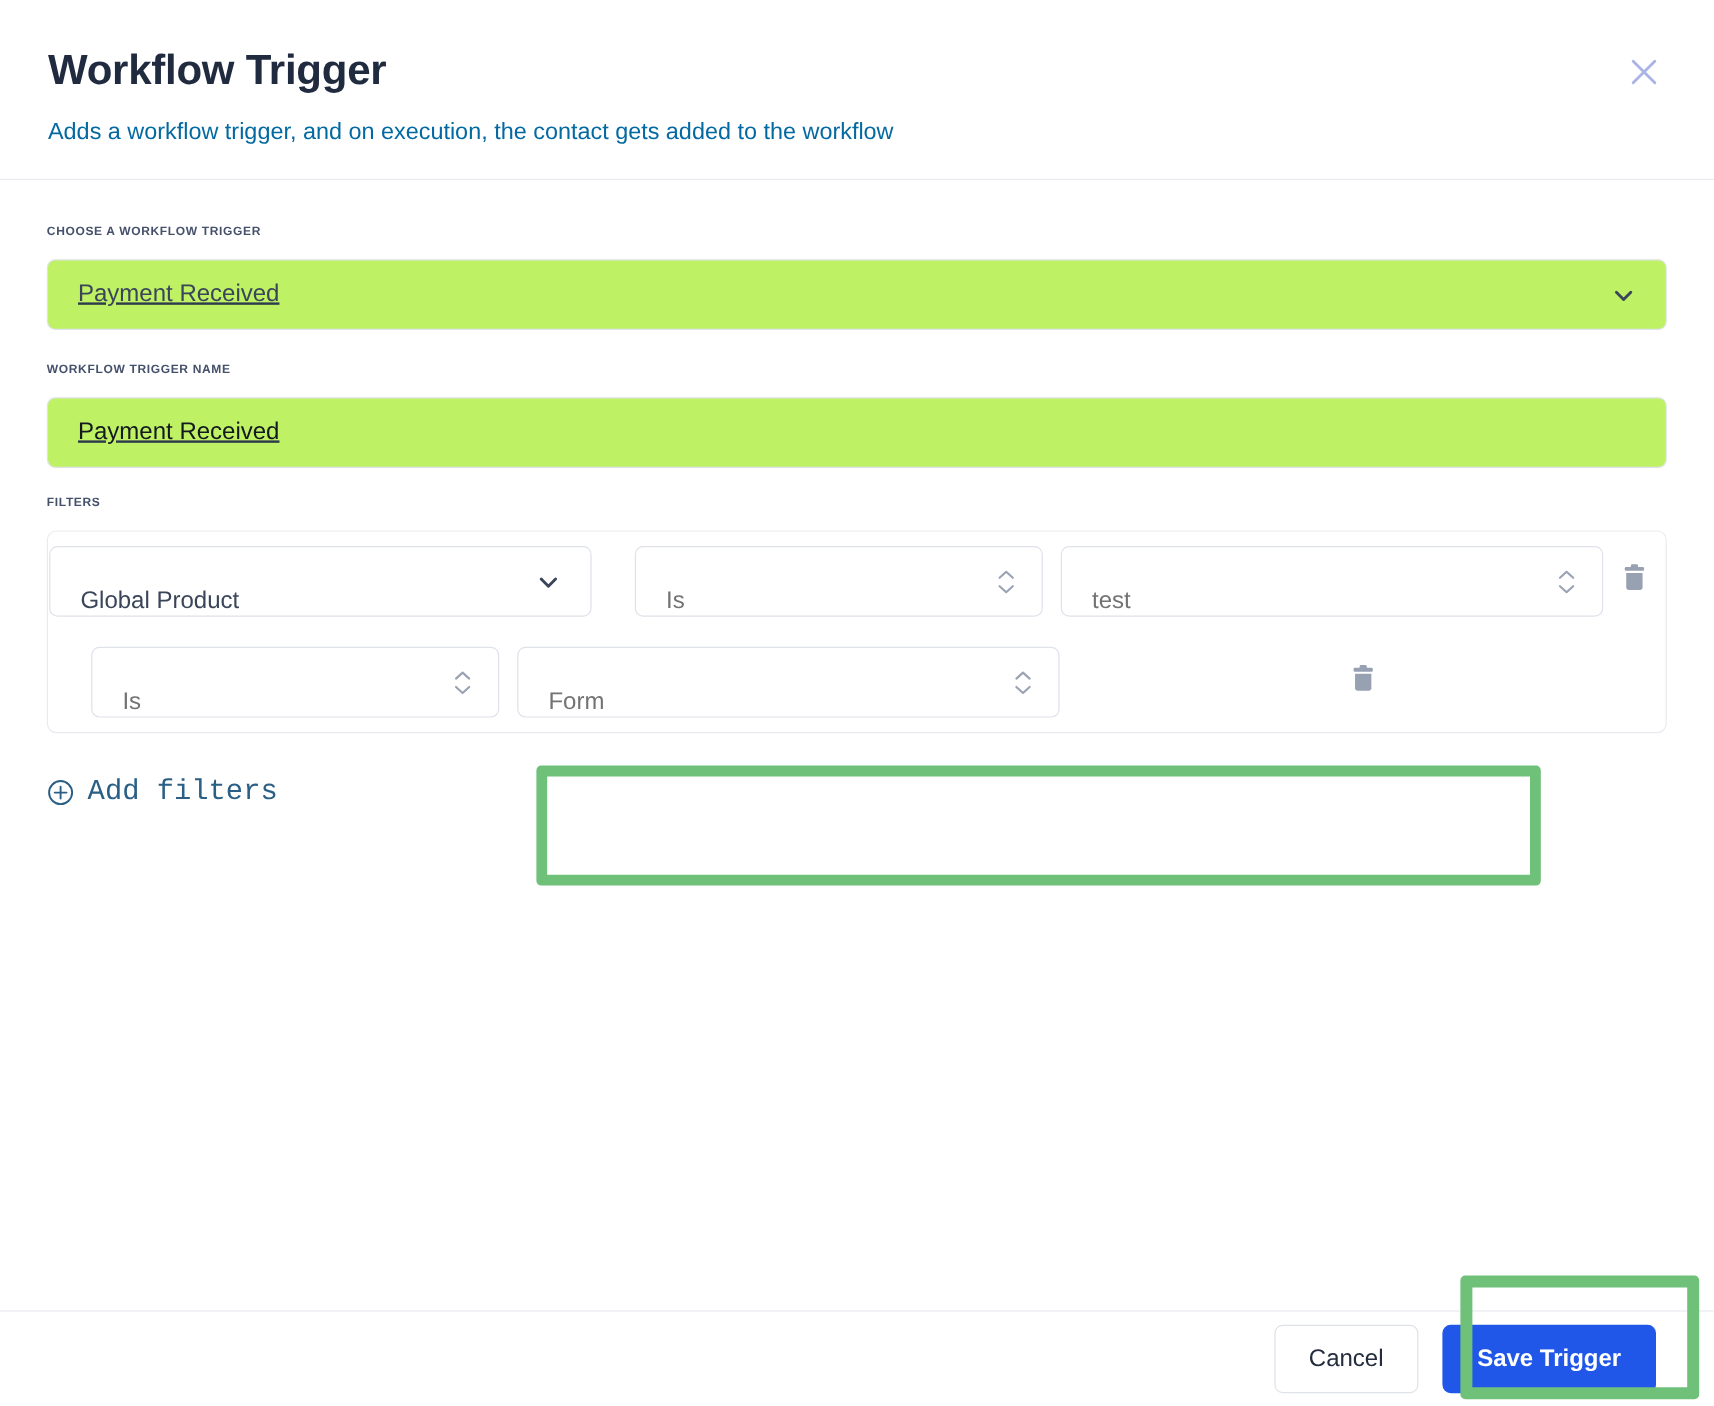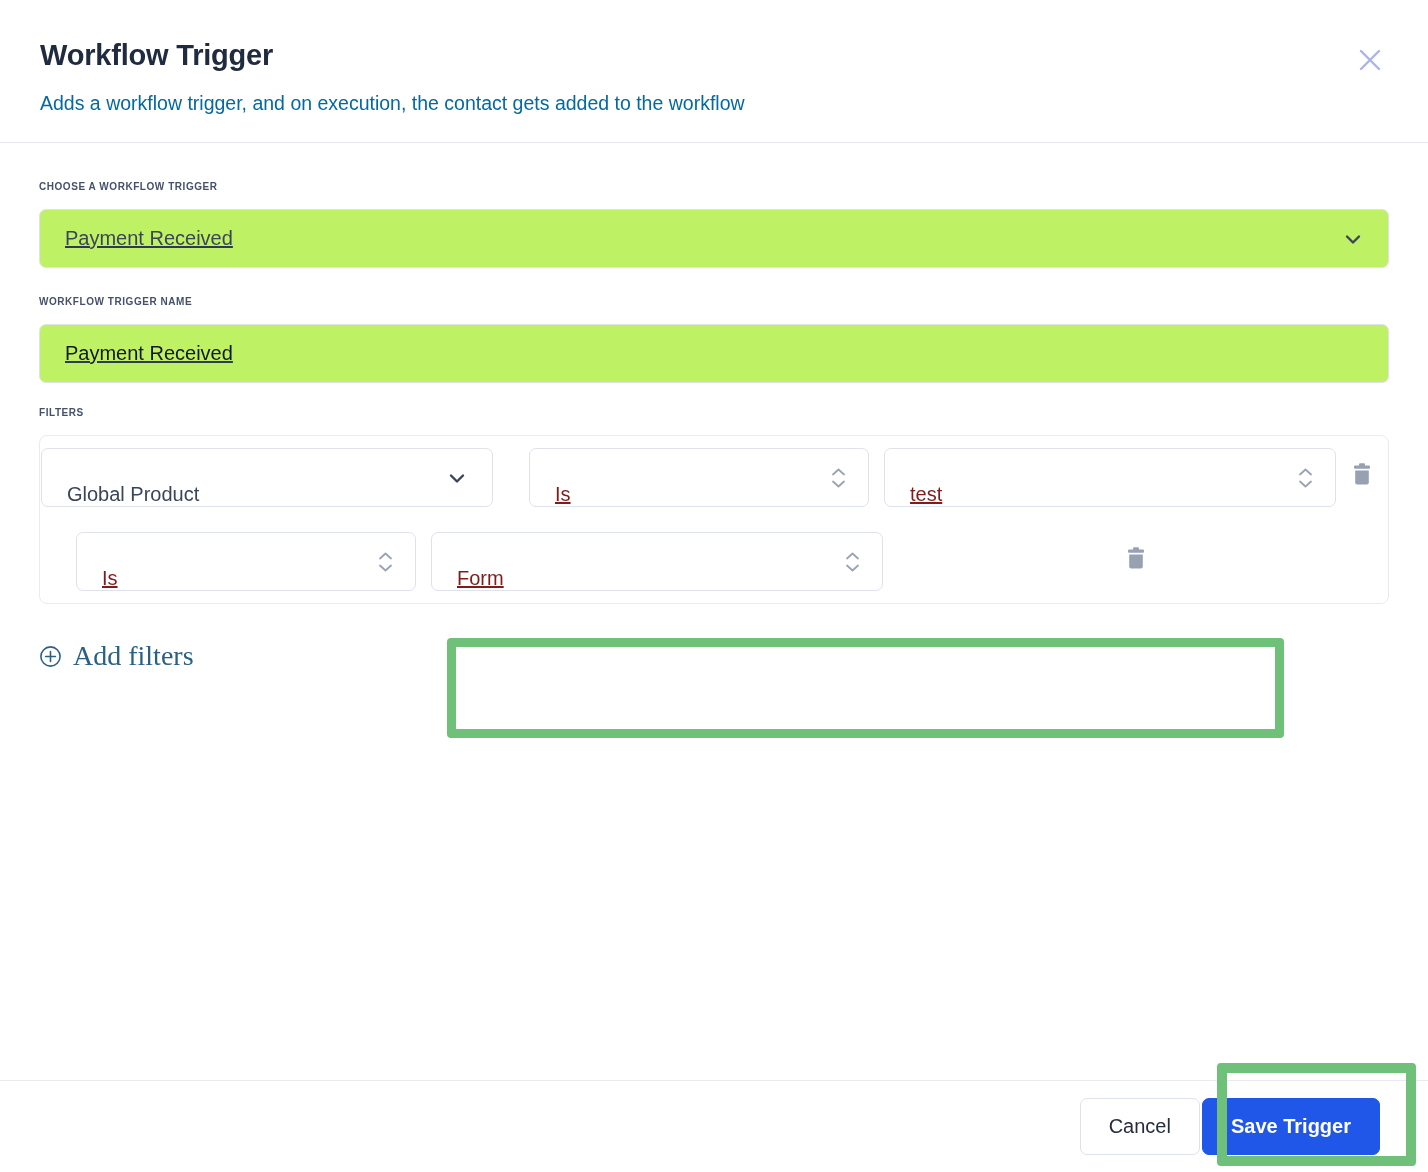--- a/index.html
+++ b/index.html
@@ -22,21 +22,21 @@
     background: #ffffff;
   }
 
   
   .modal-header {
     position: relative;
     padding: 38px 40px 26px 40px;
     border-bottom: 1px solid #e8eaef;
   }
   .modal-title {
-    font-size: 29px;
+    font-size: 35px;
     font-weight: 700;
     letter-spacing: -0.2px;
     color: #212b40;
     line-height: 1.2;
   }
   .modal-subtitle {
     margin-top: 18px;
     font-size: 19.5px;
     font-weight: 400;
     color: #0369a1;
@@ -140,21 +140,21 @@
     background: #fff;
     display: flex;
     align-items: flex-end;
     padding: 0 25px;
     cursor: pointer;
   }
   .ctl .value {
     font-size: 20px;
     color: #3b4559;
   }
-  .ctl.dark .value { color: #7f1d1d; text-decoration: underline; }
+  .ctl.dark .value { color: #737373; }
 
   .stepper {
     position: absolute;
     right: 22px;
     top: 50%;
     transform: translateY(-50%);
     color: #9aa3b4;
     display: flex;
     flex-direction: column;
     align-items: center;
@@ -187,35 +187,35 @@
 
   .add-filters {
     display: inline-flex;
     align-items: center;
     gap: 11px;
     margin-top: 36px;
     background: none;
     border: none;
     cursor: pointer;
     color: #2b6086;
-    font-size: 28px;
-    font-family: Liberation Serif, serif;
+    font-size: 24px;
+    font-family: Liberation Mono, monospace;
     padding: 0;
   }
   .add-filters .plus-icon { display: flex; color: #2b6086; }
 
   
   .modal-footer {
     border-top: 1px solid #e8eaef;
-    height: 92px;
+    height: 80px;
     display: flex;
     align-items: center;
     justify-content: flex-end;
     padding-right: 48px;
-    gap: 2px;
+    gap: 20px;
     position: relative;
   }
   .btn {
     font-family: "Liberation Sans", sans-serif;
     font-size: 20px;
     border-radius: 7px;
     cursor: pointer;
     height: 57px;
     padding: 0 28px;
     display: flex;

